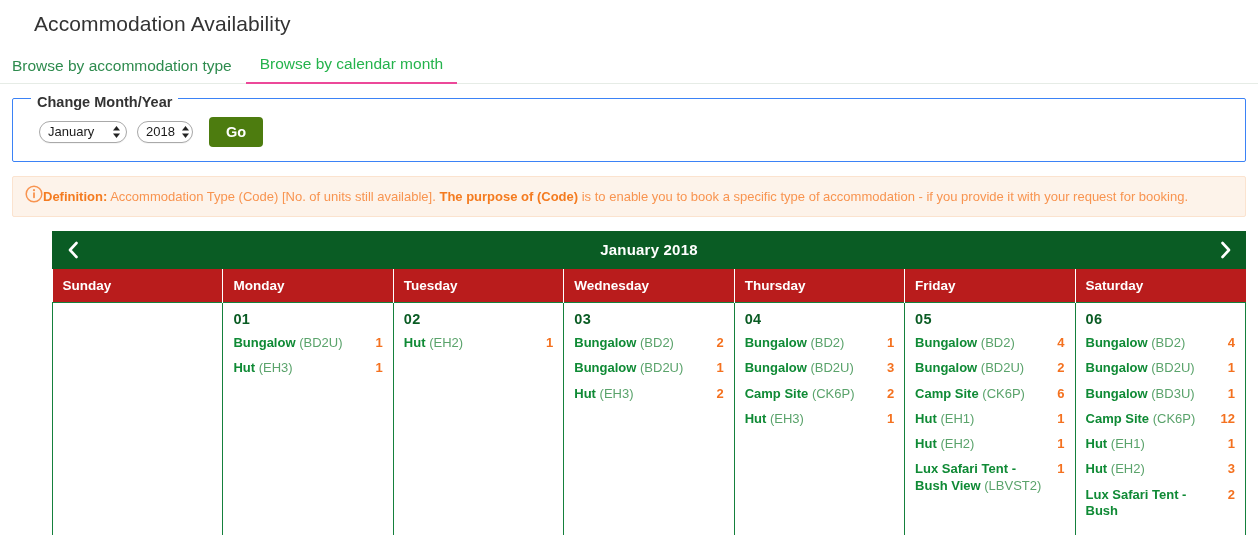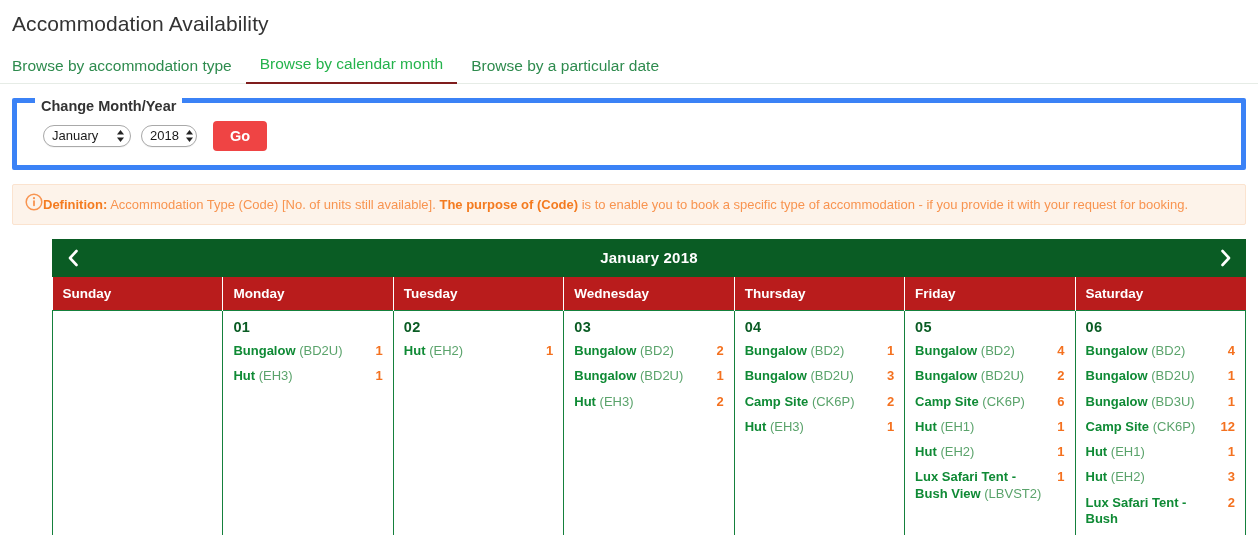--- a/index.html
+++ b/index.html
@@ -10,22 +10,23 @@
     font-family: "Liberation Sans", sans-serif;
     overflow: hidden;
   }
   .page { width: 1258px; height: 535px; position: relative; overflow: hidden; }
 
   
   .page-title {
     font-size: 21px;
     color: #333333;
     font-weight: 400;
-    padding: 12px 0 0 12px;
+    padding: 12px 0 0 4px;
     letter-spacing: 0.1px;
+    margin-left: 30px;
   }
 
   
   .tabs {
     margin-top: 16px;
     padding: 0 12px;
     border-bottom: 1px solid #e6ece6;
     display: flex;
     align-items: flex-end;
     height: 32px;
@@ -35,27 +36,27 @@
     color: #2e8b4e;
     padding: 0 14px 9px 14px;
     cursor: pointer;
     white-space: nowrap;
     position: relative;
     top: 1px;
   }
   .tab:first-child { padding-left: 0; }
   .tab.active {
     color: #24b34c;
-    border-bottom: 2px solid #7f1d1d;
+    border-bottom: 2px solid #ec4899;
   }
 
   
   .fieldset {
     margin: 14px 12px 0 12px;
-    border: 5px solid #3b82f6;
+    border: 1px solid #3b82f6;
     border-radius: 2px;
     padding: 4px 14px 14px 14px;
   }
   .legend {
     font-size: 14.5px;
     font-weight: bold;
     color: #333333;
     padding: 0 6px;
     margin-left: 4px;
     display: inline-block;
@@ -88,21 +89,21 @@
   .sel-year  { width: 56px; justify-content: space-between; }
   .spin {
     display: inline-flex;
     flex-direction: column;
     line-height: 0;
     margin-left: 6px;
     color: #222;
   }
   .spin svg { display: block; }
   .go-btn {
-    background: #ef4444;
+    background: #4d7c0f;
     color: #ffffff;
     font-size: 14.5px;
     font-weight: bold;
     border: none;
     border-radius: 4px;
     height: 30px;
     padding: 0 17px;
     cursor: pointer;
     margin-left: 6px;
     font-family: "Liberation Sans", sans-serif;
@@ -212,21 +213,20 @@
 </head>
 <body>
 
 <div class="page">
 
   <div class="page-title">Accommodation Availability</div>
 
   <div class="tabs">
     <div class="tab">Browse by accommodation type</div>
     <div class="tab active">Browse by calendar month</div>
-    <div class="tab">Browse by a particular date</div>
   </div>
 
   <div class="fieldset">
     <div class="legend">Change Month/Year</div>
     <div class="form-row">
 
       <div class="mac-select sel-month">
         <span class="sel-label">January</span>
         <span class="spin">
           <svg width="9" height="14" viewBox="0 0 9 14">

